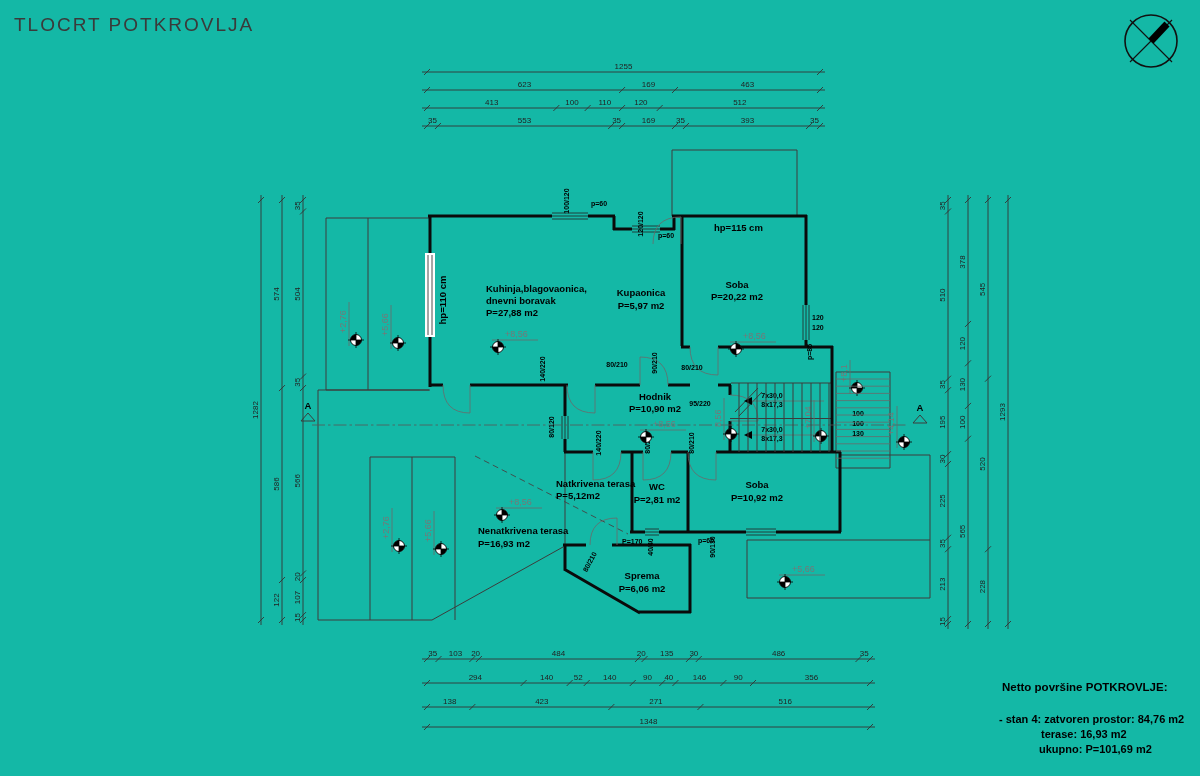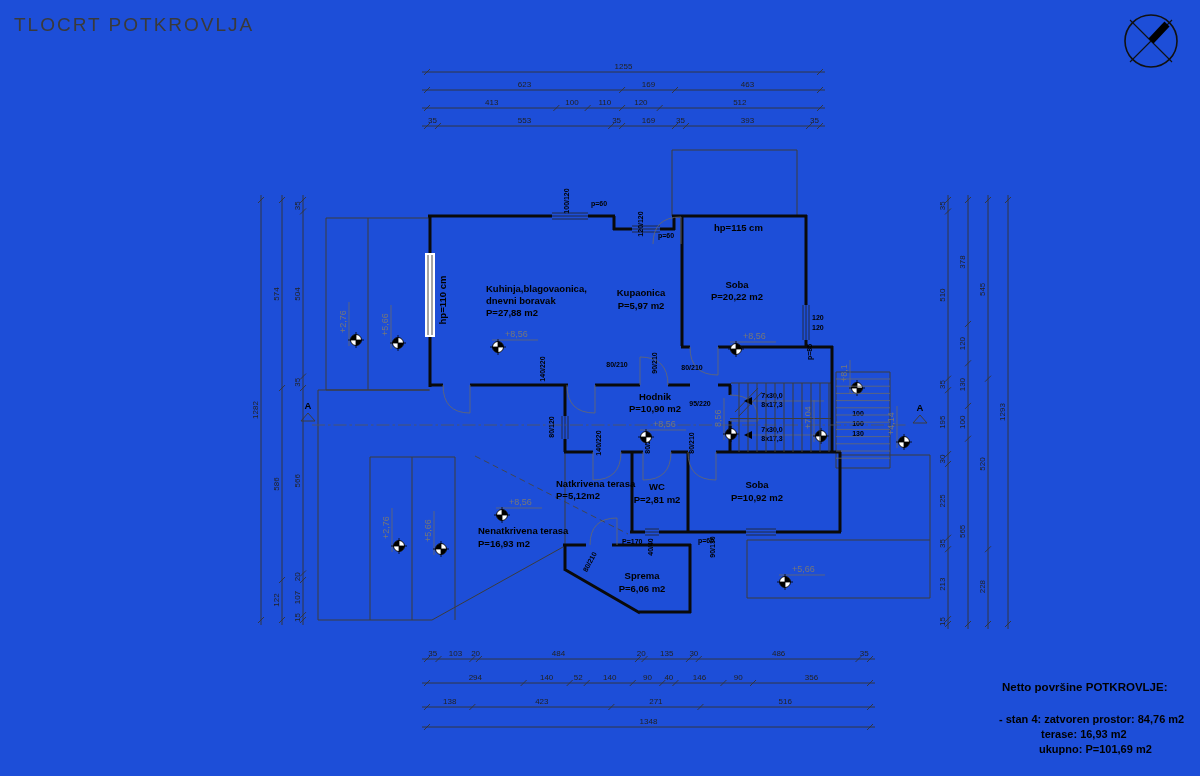--- a/index.html
+++ b/index.html
@@ -1,16 +1,16 @@
 <!DOCTYPE html>
 <html><head>
 <meta charset="utf-8">
 <style>
   html,body{margin:0;padding:0;background:#fff;}
-  #stage{position:relative;width:1200px;height:776px;background:#1d4ed8;overflow:hidden;
+  #stage{position:relative;width:1200px;height:776px;background:#14b8a6;overflow:hidden;
          font-family:"Liberation Sans","DejaVu Sans",sans-serif;}
   svg{display:block;}
   svg text{font-family:"Liberation Sans","DejaVu Sans",sans-serif;fill:#000;}
   .title{font-size:19px;letter-spacing:2px;fill:#3a3a3a;}
   .room{font-size:9.5px;font-weight:700;}
   .roomc{text-anchor:middle;}
   .small{font-size:7px;font-weight:600;}
   .smallc{text-anchor:middle;}
   .dim{font-size:8px;fill:#222;}
   .elev{font-size:9px;fill:#777;}

